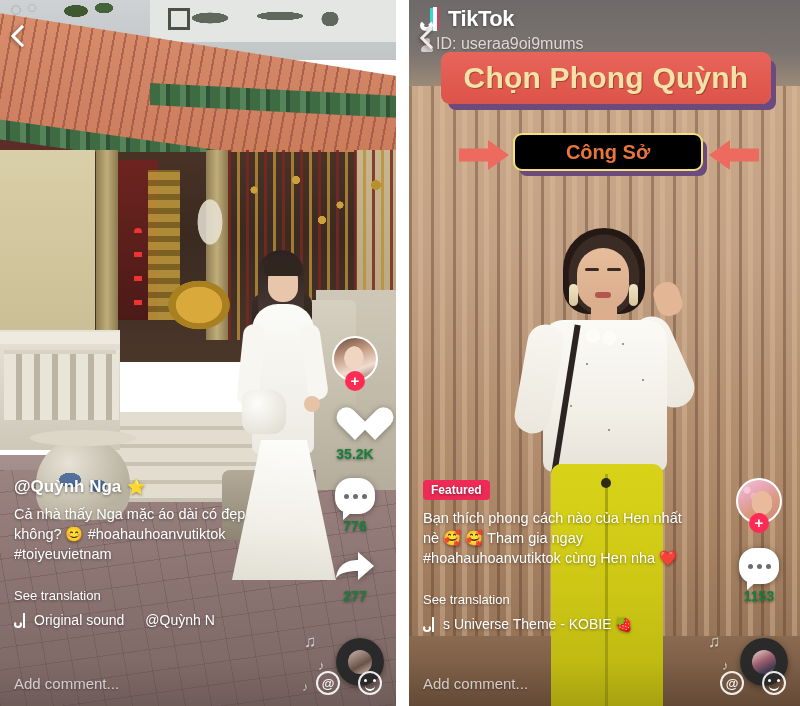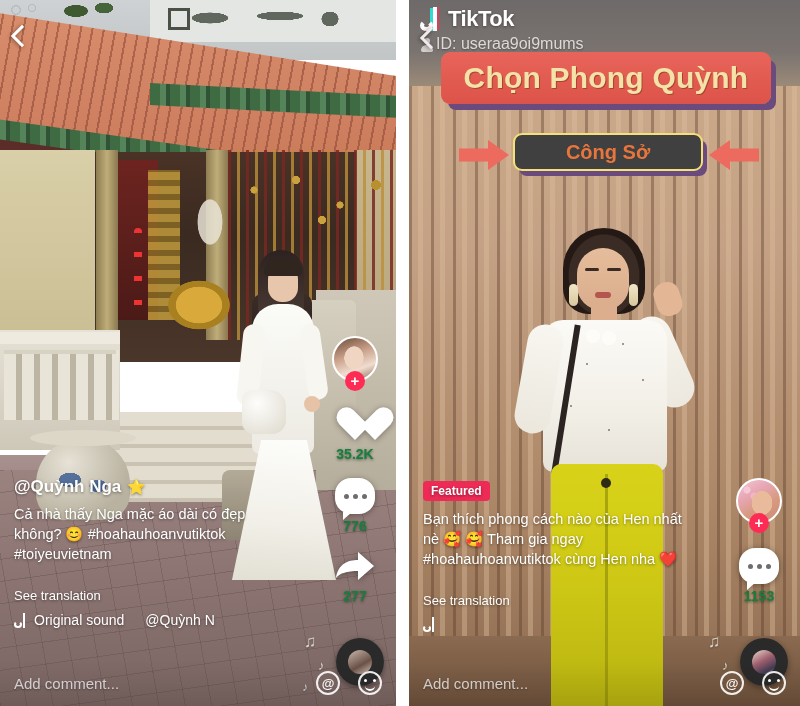--- a/index.html
+++ b/index.html
@@ -243,21 +243,21 @@
     background:#ded8d6; border-radius:6px 6px 2px 2px; }
 
   
   .banner-title { position:absolute; left:32px; top:52px; width:330px; height:52px;
     background:linear-gradient(180deg,#e8645a,#dc5349); border-radius:9px;
     box-shadow:6px 7px 0 -1px #6b4a7e;
     display:flex; align-items:center; justify-content:center; }
   .banner-title span { color:#f3e3a8; font-size:30px; font-weight:bold;
     letter-spacing:.2px; text-shadow:1px 1px 0 #a8452f; }
   .banner-sub { position:absolute; left:104px; top:133px; width:190px; height:38px;
-    background:#404040; border:2px solid #f3e07a; border-radius:9px;
+    background:#000000; border:2px solid #f3e07a; border-radius:9px;
     box-shadow:5px 6px 0 -1px #6b4a7e;
     display:flex; align-items:center; justify-content:center; }
   .banner-sub span { color:#e8763c; font-size:20px; font-weight:bold; }
   .arrow-l { position:absolute; left:50px; top:140px; width:50px; height:30px; }
   .arrow-r { position:absolute; left:300px; top:140px; width:50px; height:30px; transform:scaleX(-1); }
   .arrow-shape { width:100%; height:100%; background:#ed6a5e;
     clip-path:polygon(0 28%,58% 28%,58% 0,100% 50%,58% 100%,58% 72%,0 72%);
     filter:drop-shadow(3px 5px 0 #6b4a7e); }
 
   
@@ -554,20 +554,21 @@
 
     <div class="caption r">
       <div class="featured">Featured</div>
       <div class="desc">Bạn thích phong cách nào của Hen nhất nè 🥰 🥰 Tham gia ngay #hoahauhoanvutiktok cùng Hen nha ❤️</div>
       <div class="see-tr">See translation</div>
       <div class="sound-row">
         <span class="sound-note">
           <span class="sn1"></span>
             <span class="sn2"></span>
         </span>
+        <span>s Universe Theme - KOBIE 🍓</span>
       </div>
     </div>
 
     <div class="cbar">
       <div class="cbar-ph">Add comment...</div>
       <div class="cbar-icons">
         <div class="at-ico">@</div>
         <div class="emo-ico"></div>
       </div>
     </div>

